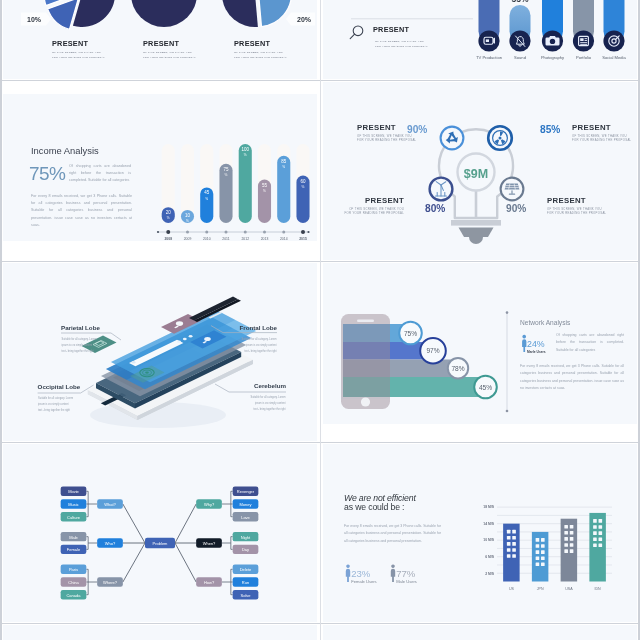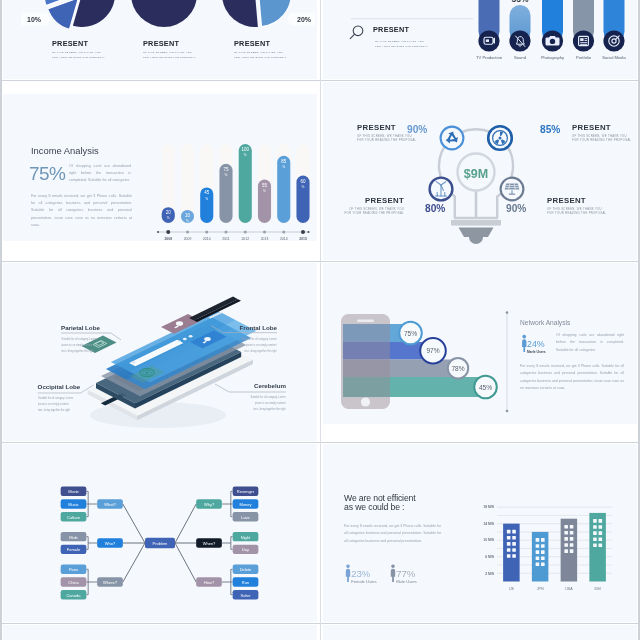--- a/index.html
+++ b/index.html
@@ -9,21 +9,21 @@
   .slide{position:absolute;background:#f5f8fc;overflow:hidden;}
   .vline{position:absolute;top:0;width:1px;height:640px;background:#dcdfe5;}
   .hline{position:absolute;left:0;width:640px;height:1px;background:#cfd3da;}
   .edge{position:absolute;background:#cdd1d8;}
   svg{display:block;overflow:visible;}
   .inc-title{position:absolute;left:28px;top:50.5px;font-size:9.4px;font-weight:500;color:#3c4350;letter-spacing:0px;}
   .inc-stat{position:absolute;left:26px;top:69px;font-size:19px;font-weight:300;color:#6f97ba;letter-spacing:-0.6px;}
   .inc-p1{position:absolute;left:66px;top:68.5px;width:62px;font-size:3.7px;line-height:7.4px;color:#9aa3b0;text-align:justify;}
   .inc-p2{position:absolute;left:28px;top:99px;width:101px;font-size:3.7px;line-height:7.2px;color:#9aa3b0;text-align:justify;}
   .inc-chart{position:absolute;left:152px;top:29px;}
-  .eff-t1{position:absolute;left:21px;top:48.5px;font-size:8.7px;font-weight:500;color:#32383f;letter-spacing:-0.15px;}
+  .eff-t1{position:absolute;left:21px;top:48.5px;font-size:8.7px;font-weight:500;color:#32383f;letter-spacing:-0.15px;font-style:italic;}
   .eff-t2{position:absolute;left:21px;top:57.6px;font-size:8.7px;font-weight:500;color:#32383f;letter-spacing:-0.15px;text-align:center;}
   .eff-p{position:absolute;left:21px;top:79px;width:97px;font-size:3.5px;line-height:7.45px;color:#9aa3b0;text-align:justify;}
   .eff-stats{position:absolute;left:22px;top:120px;}
   .eff-chart{position:absolute;left:155px;top:55px;}
   .net-p1{position:absolute;left:233px;top:69px;width:68px;font-size:3.5px;line-height:7.4px;color:#9aa3b0;text-align:justify;}
   .net-p2{position:absolute;left:197px;top:100px;width:104px;font-size:3.5px;line-height:7.3px;color:#9aa3b0;text-align:justify;}
 </style>
 </head>
 <body>
 

